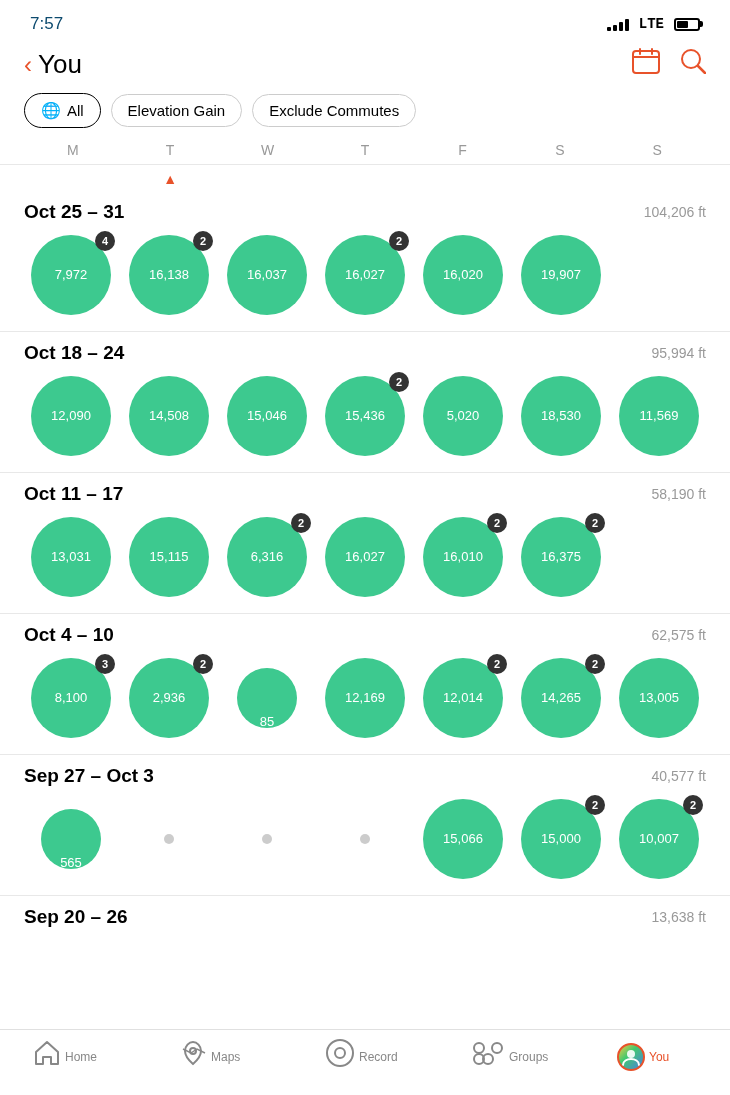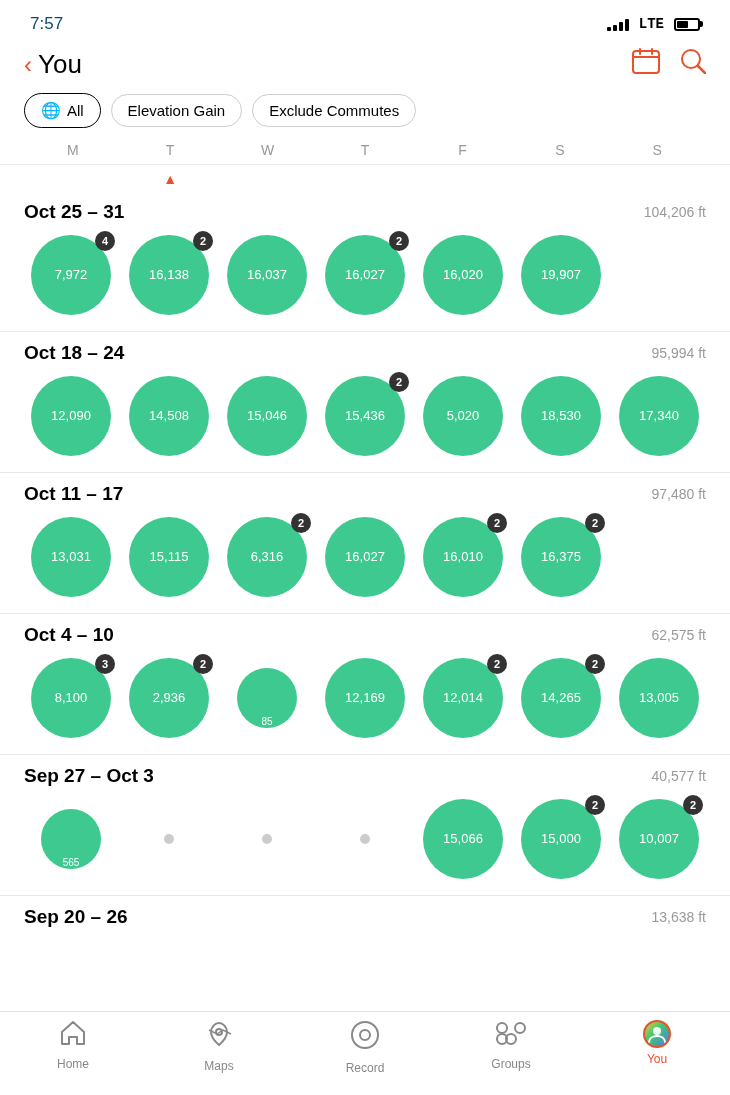--- a/index.html
+++ b/index.html
@@ -240,39 +240,39 @@
       width: 10px;
       height: 10px;
       border-radius: 50%;
       background: #ccc;
     }
     .circle.small {
       width: 60px;
       height: 60px;
     }
     .circle.small .circle-value {
-      font-size: 10px;
+      font-size: 13px;
       margin-top: 48px;
     }
 
     
     .tab-bar {
       position: fixed;
       bottom: 0;
       left: 0;
       width: 730px;
       background: #fff;
       border-top: 1px solid #e0e0e0;
       display: flex;
       justify-content: space-around;
       padding: 8px 0 20px;
     }
     .tab-item {
       display: flex;
-      flex-direction: column;
+      flex-direction: row;
       align-items: center;
       gap: 4px;
       cursor: pointer;
       min-width: 80px;
     }
     .tab-icon {
       font-size: 26px;
       color: #888;
     }
     .tab-label {
@@ -453,30 +453,30 @@
             <span class="circle-value">5,020</span>
           </div>
         </div>
       <div class="circle-cell">
           <div class="circle">
             <span class="circle-value">18,530</span>
           </div>
         </div>
       <div class="circle-cell">
           <div class="circle">
-            <span class="circle-value">17,340</span>
+            <span class="circle-value">11,569</span>
           </div>
         </div>
     </div>
   </div>
 
   <div class="week-section">
     <div class="week-header">
       <span class="week-range">Oct 11 – 17</span>
-      <span class="week-total">97,480 ft</span>
+      <span class="week-total">58,190 ft</span>
     </div>
     <div class="circles-row">
       <div class="circle-cell">
           <div class="circle">
             <span class="circle-value">13,031</span>
           </div>
         </div>
       <div class="circle-cell">
           <div class="circle">
             <span class="circle-value">15,115</span>

